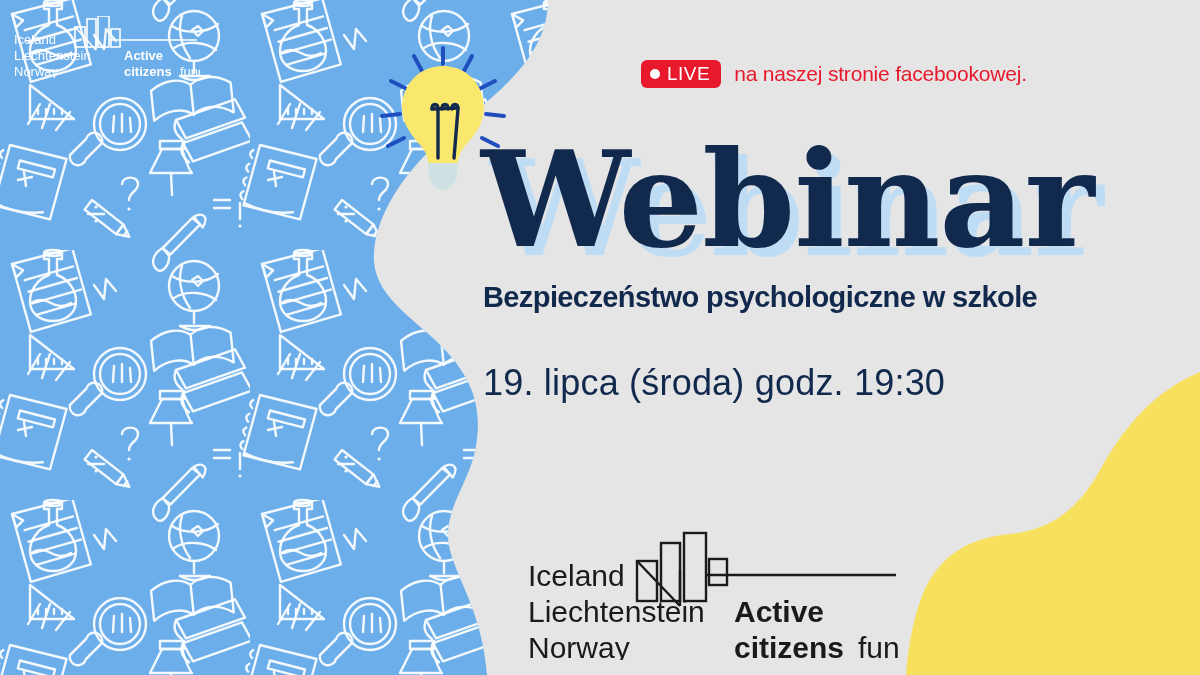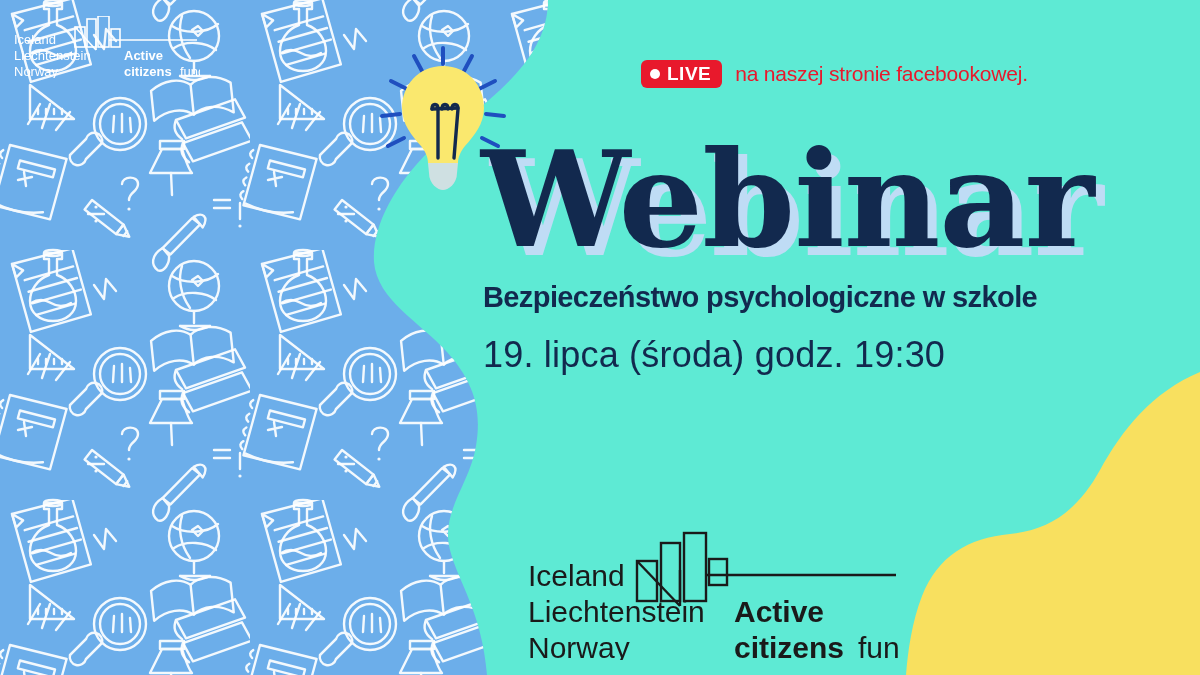--- a/index.html
+++ b/index.html
@@ -5,21 +5,21 @@
   html, body {
     margin: 0;
     padding: 0;
     background: #ffffff;
   }
   #poster {
     position: relative;
     width: 1200px;
     height: 675px;
     overflow: hidden;
-    background: #5eead4;
+    background: #e5e5e5;
     font-family: "Liberation Sans", sans-serif;
   }
 
   
   #bg-layer {
     position: absolute;
     inset: 0;
     width: 1200px;
     height: 675px;
   }
@@ -54,21 +54,21 @@
   #live-dot {
     width: 10px;
     height: 10px;
     border-radius: 50%;
     background: #ffffff;
     flex: none;
   }
   #live-label {
     color: #ffffff;
     font-size: 19px;
-    font-weight: bold;
+    font-weight: normal;
     letter-spacing: 0.5px;
     line-height: 1;
   }
   #live-text {
     color: #E8192C;
     font-size: 21px;
     font-weight: 500;
     letter-spacing: -0.2px;
   }
 
@@ -96,21 +96,21 @@
     font-weight: bold;
     color: #12294E;
     letter-spacing: -0.6px;
     white-space: nowrap;
   }
 
   
   #date-line {
     position: absolute;
     left: 483px;
-    top: 334px;
+    top: 362px;
     font-size: 36px;
     font-weight: 400;
     color: #12294E;
     letter-spacing: 0.2px;
     white-space: nowrap;
   }
 
   
   #logo-bottom {
     position: absolute;

